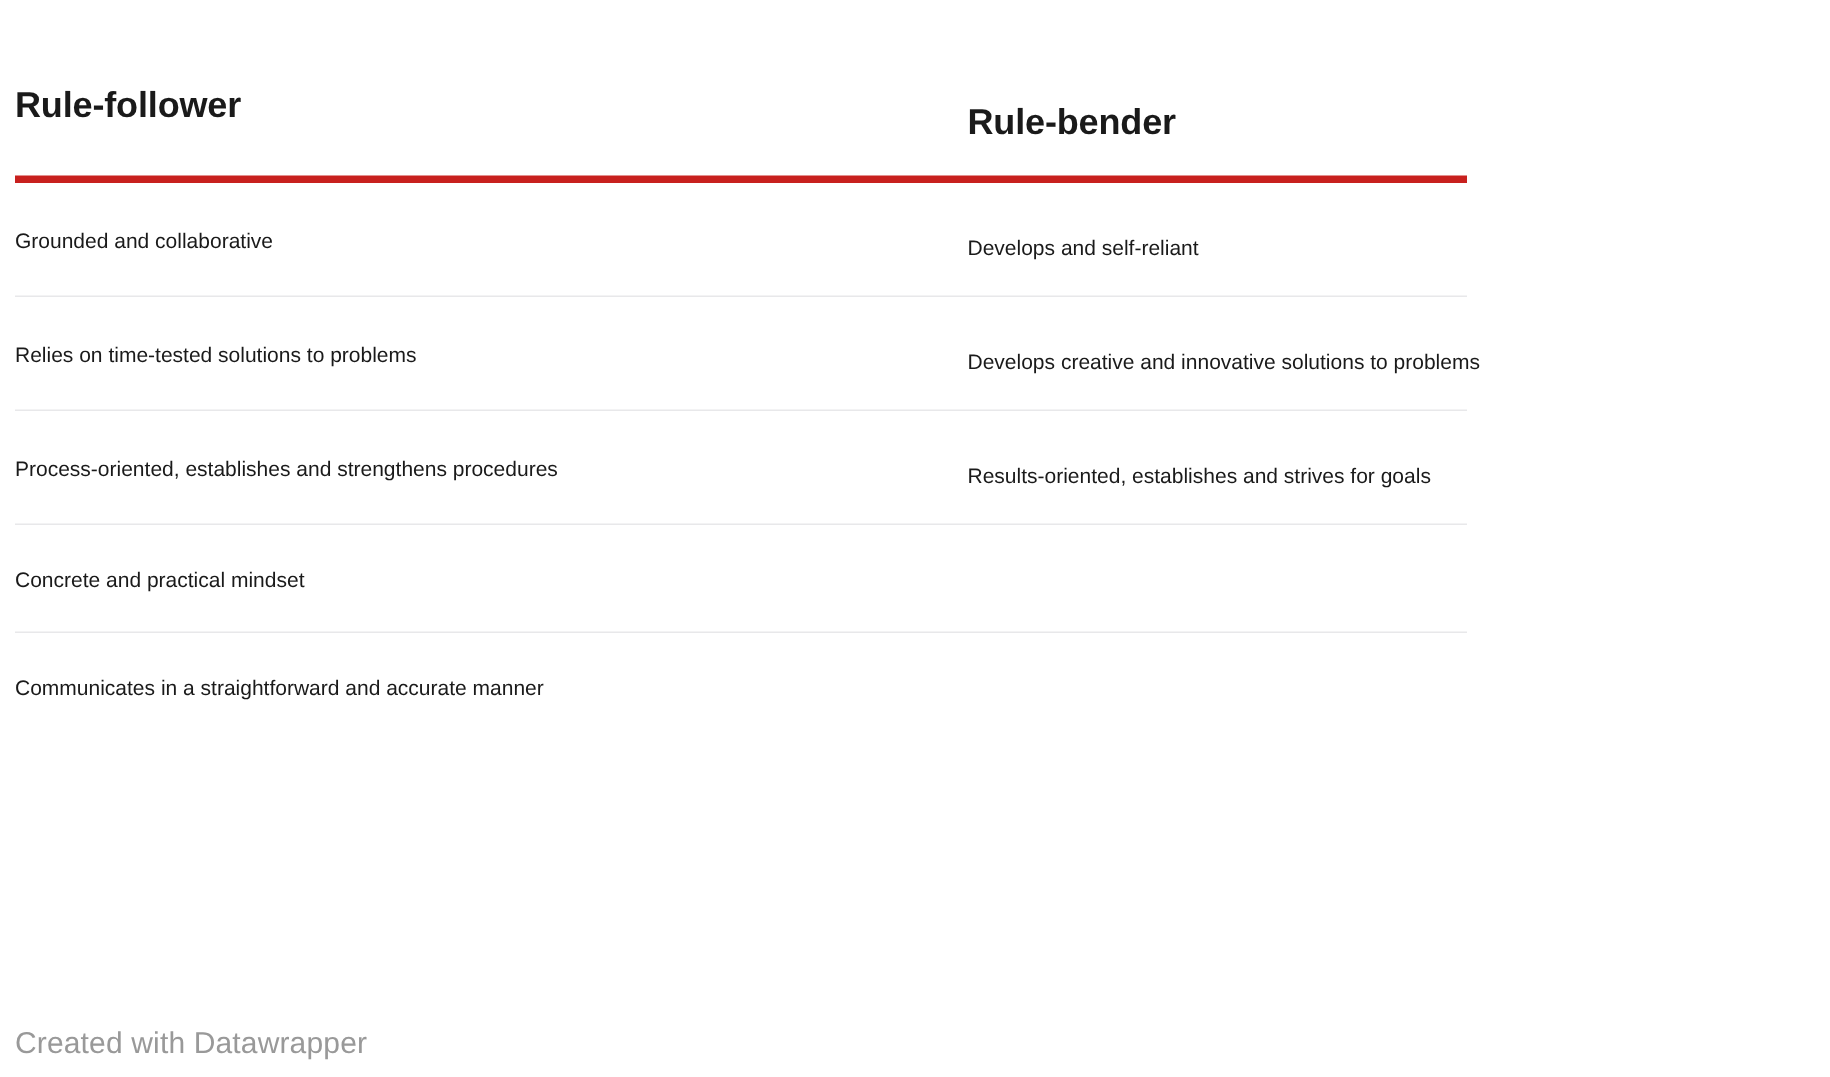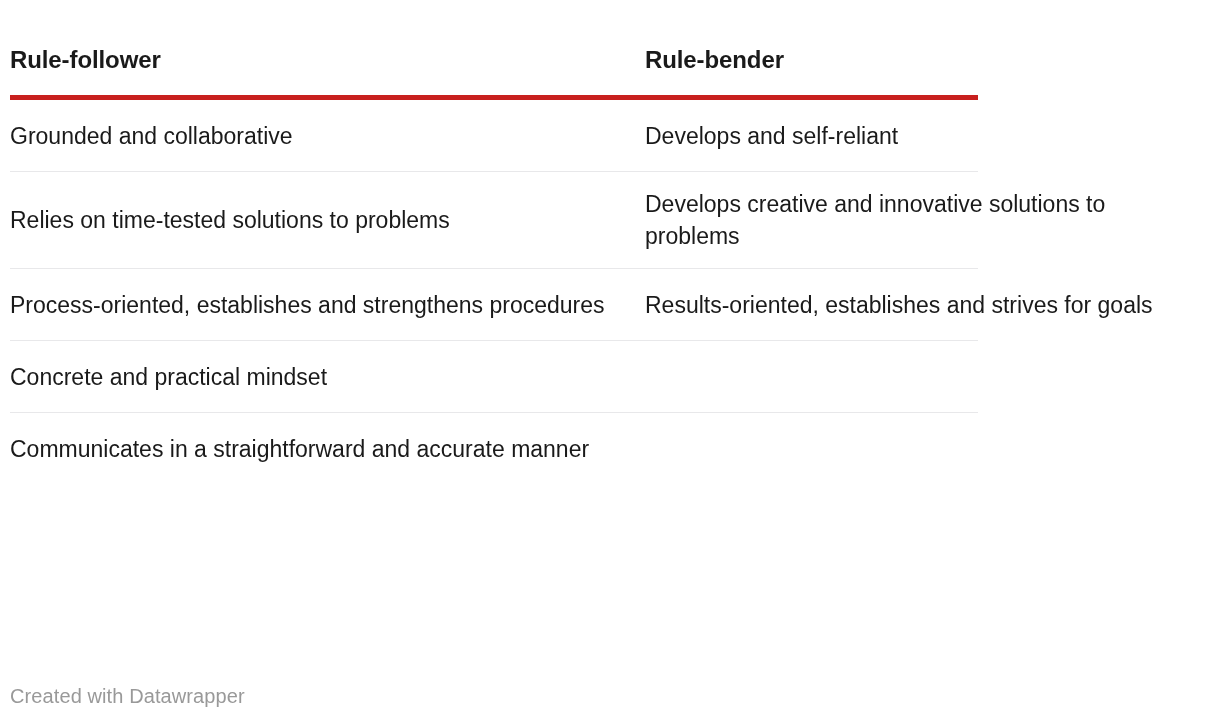--- a/index.html
+++ b/index.html
@@ -13,37 +13,37 @@
     font-family: "Liberation Sans", sans-serif;
     -webkit-font-smoothing: antialiased;
     overflow: hidden;
   }
 
   .chart {
     position: relative;
     width: 988px;
     height: 718px;
     box-sizing: border-box;
-    padding: 1px 10px;
+    padding: 12px 10px;
   }
 
   
   .table-header {
     display: flex;
     padding-top: 44px;
   }
   .col-head {
     font-size: 24px;
     font-weight: bold;
     color: #1a1a1a;
     line-height: 30px;
     letter-spacing: -0.1px;
   }
   .col-1 { width: 635px; flex: 0 0 635px; }
-  .col-2 { width: 565px; flex: 0 0 565px; }
+  .col-2 { width: 565px; flex: 0 0 565px; margin-top: 11px; }
 
   .header-rule {
     height: 5px;
     background: #c8201e;
     margin-top: 20px;
   }
 
   
   .rows {
     display: block;
@@ -52,21 +52,21 @@
     display: flex;
     align-items: center;
     border-bottom: 1px solid #e8e8ea;
     min-height: 72px;
     box-sizing: border-box;
   }
   .row:last-child {
     border-bottom: none;
   }
   .cell {
-    font-size: 23px;
+    font-size: 14px;
     line-height: 32px;
     color: #1a1a1a;
     padding: 16px 24px 16px 0;
     box-sizing: border-box;
     word-wrap: break-word;
   }
   .cell.col-2 { padding-right: 10px; }
 
   
   .footer {

